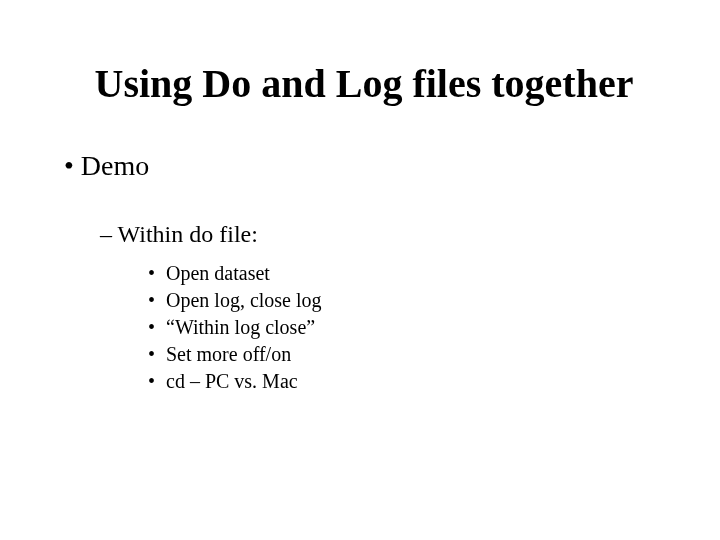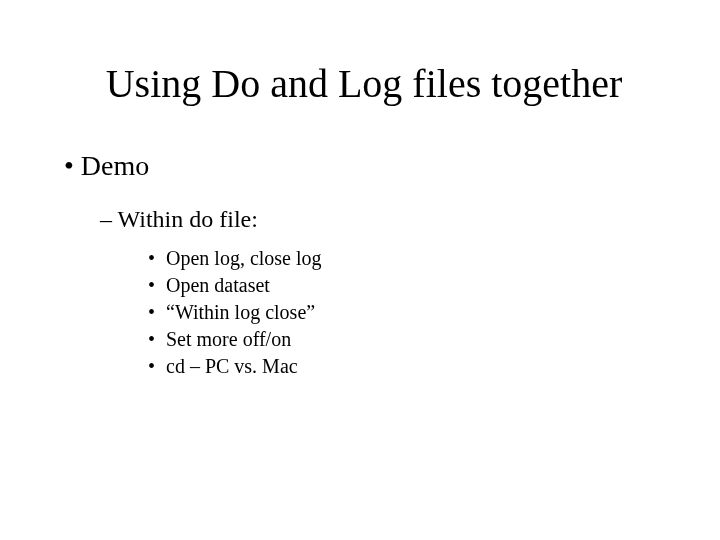--- a/index.html
+++ b/index.html
@@ -17,31 +17,31 @@
     position: relative;
     box-sizing: border-box;
   }
   .title {
     position: absolute;
     top: 60px;
     left: 8px;
     right: 0;
     text-align: center;
     font-size: 40px;
-    font-weight: normal;
+    font-weight: bold;
   }
   .body {
     position: absolute;
     top: 150px;
     left: 64px;
     right: 40px;
     font-size: 28px;
   }
   .bullet-1 {
-    margin: 0 0 24px 0;
+    margin: 0 0 39px 0;
   }
   .bullet-1::before {
     content: "•  ";
   }
   .bullet-2 {
     margin: 0 0 14px 36px;
     font-size: 24px;
   }
   .bullet-2::before {
     content: "–  ";
@@ -69,20 +69,20 @@
   <div class="body">
     <div class="bullet-1">
       <span>Demo</span>
     </div>
 
     <div class="bullet-2">
       <span>Within do file:</span>
     </div>
 
     <ul class="sub-list">
+      <li><span class="dot">•</span><span>Open dataset</span></li>
       <li><span class="dot">•</span><span>Open log, close log</span></li>
-      <li><span class="dot">•</span><span>Open dataset</span></li>
       <li><span class="dot">•</span><span>“Within log close”</span></li>
       <li><span class="dot">•</span><span>Set more off/on</span></li>
       <li><span class="dot">•</span><span>cd – PC vs. Mac</span></li>
     </ul>
   </div>
 </div>
 
 </body></html>

